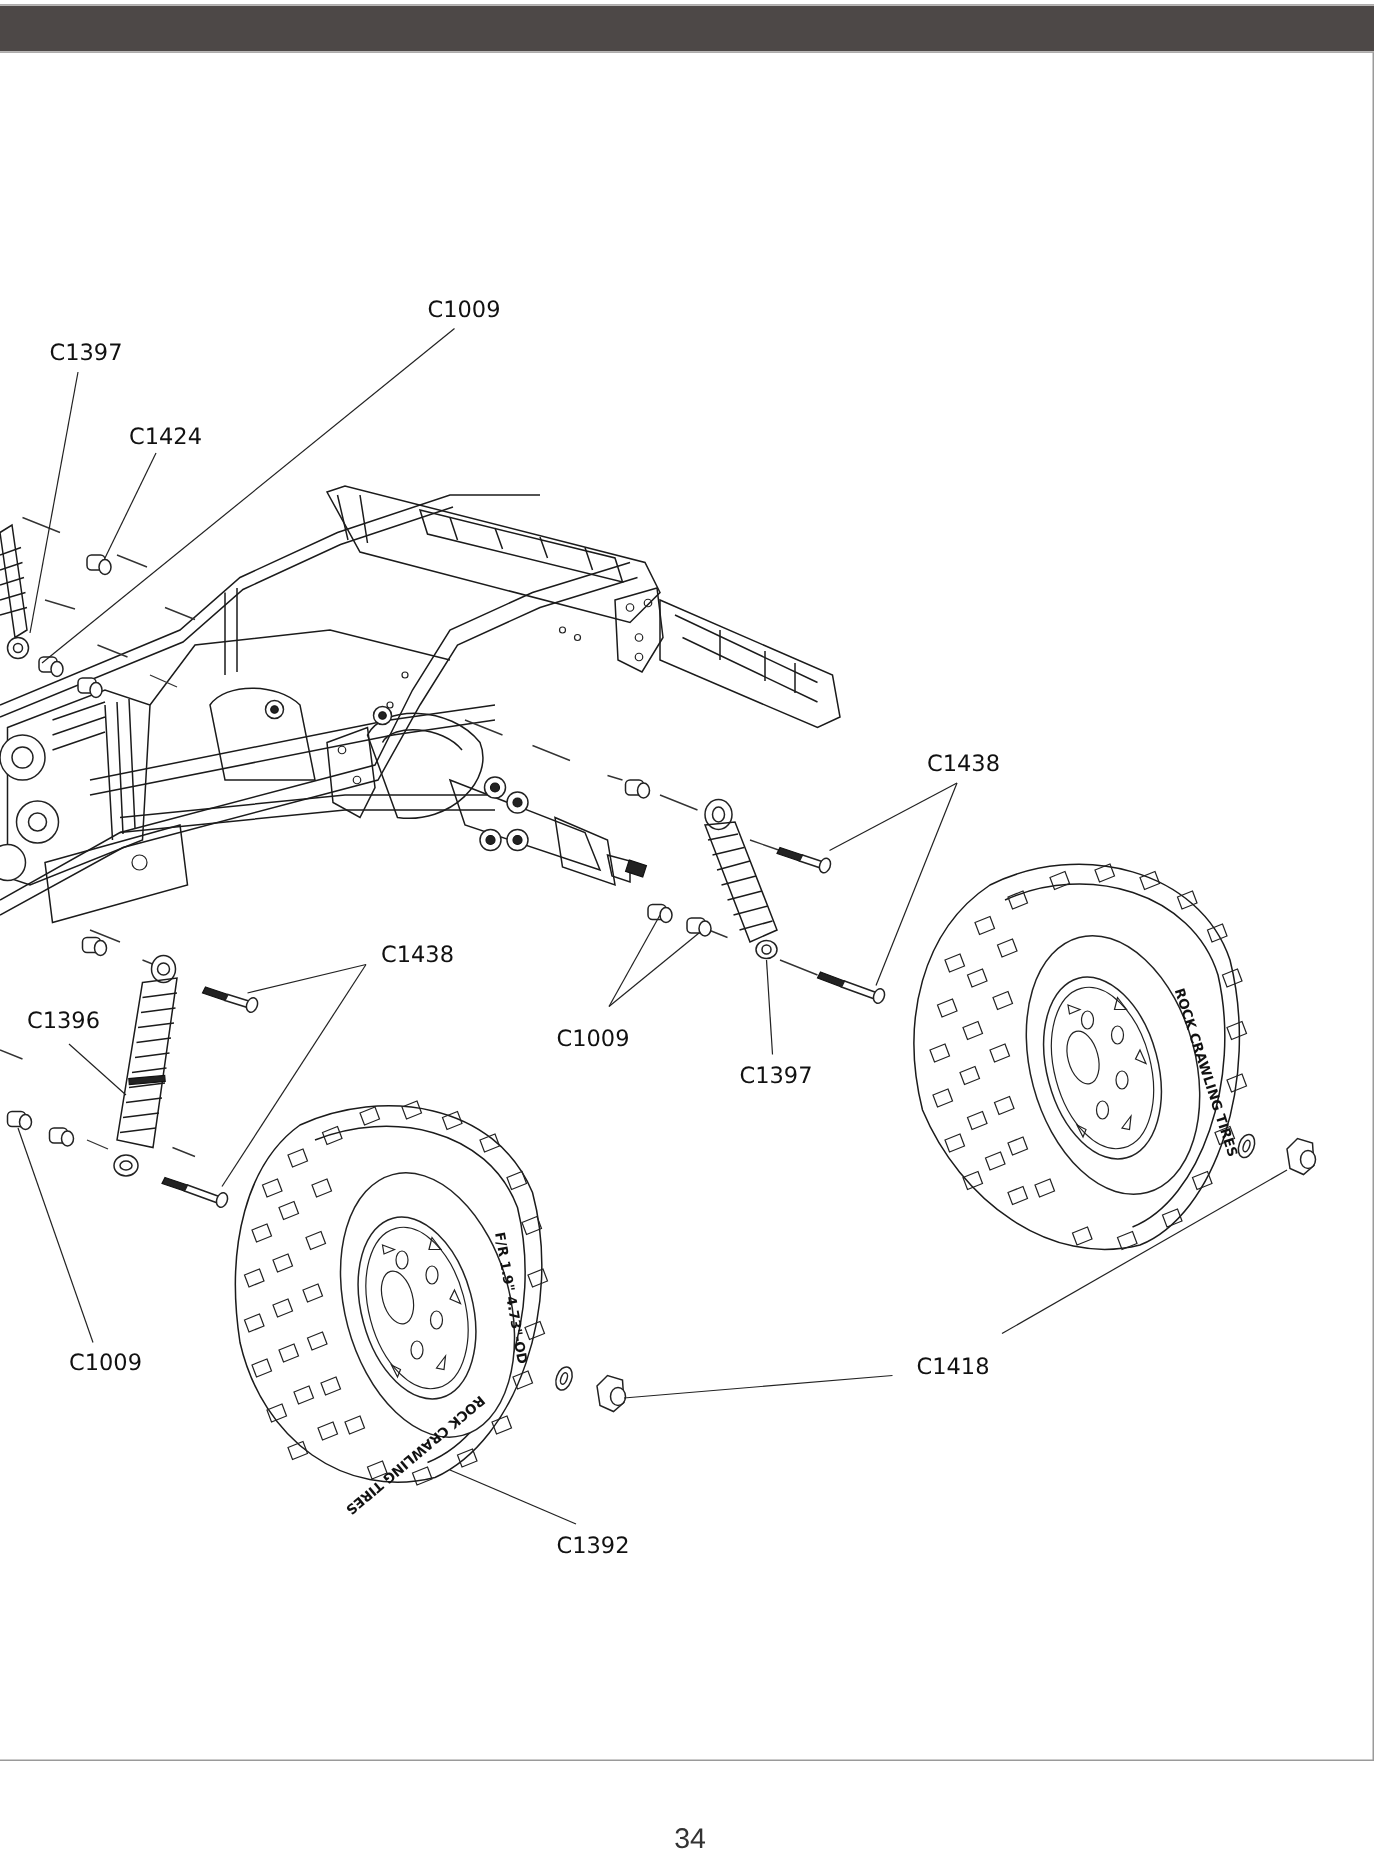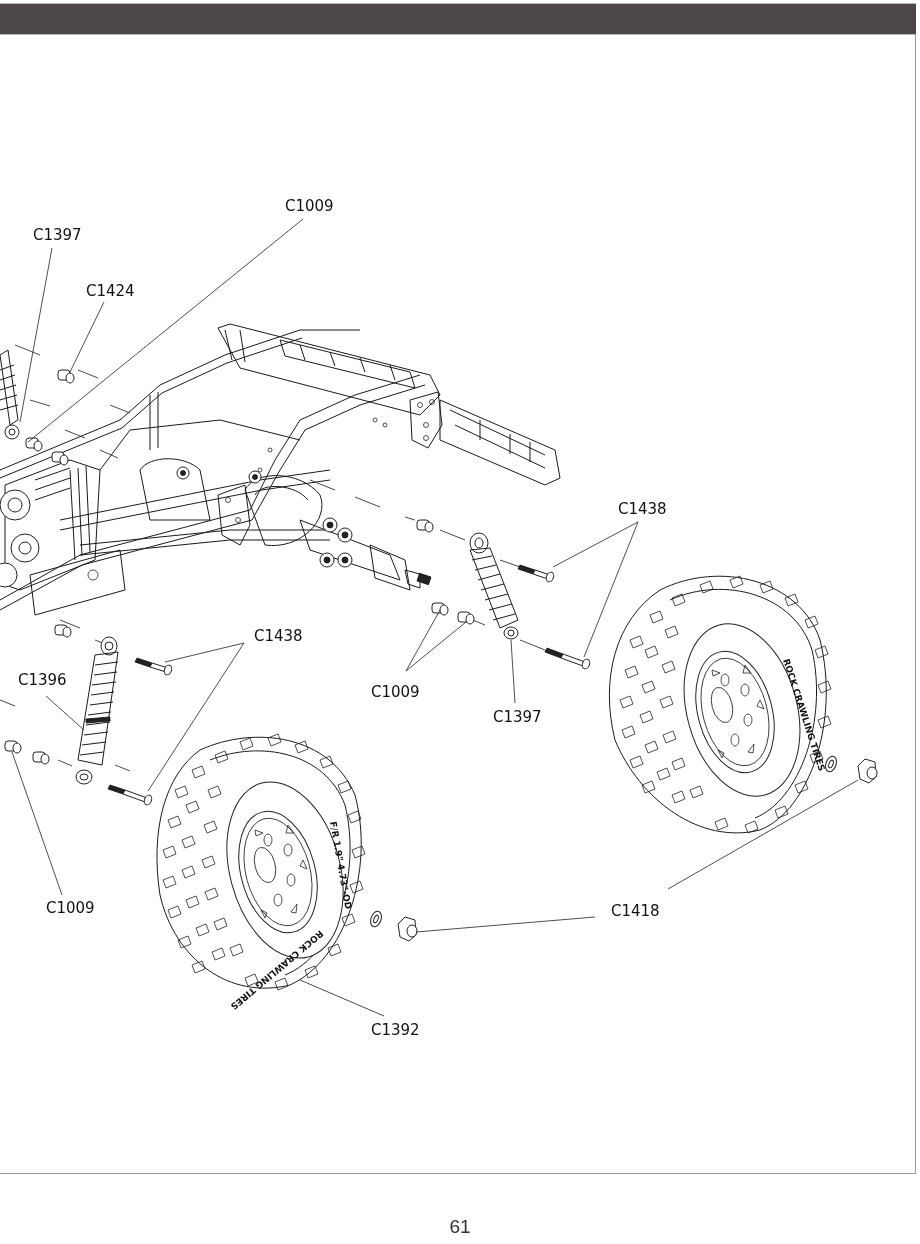--- a/index.html
+++ b/index.html
@@ -283,13 +283,13 @@
     <text class="callout" x="254" y="641">C1438</text>
     <text class="callout" x="18" y="685">C1396</text>
     <text class="callout" x="371" y="697">C1009</text>
     <text class="callout" x="493" y="722">C1397</text>
     <text class="callout" x="46" y="913">C1009</text>
     <text class="callout" x="611" y="916">C1418</text>
     <text class="callout" x="371" y="1035">C1392</text>
   </g>
 </svg>
 
-<div class="page-number">61</div>
+<div class="page-number">34</div>
 
 </body></html>

